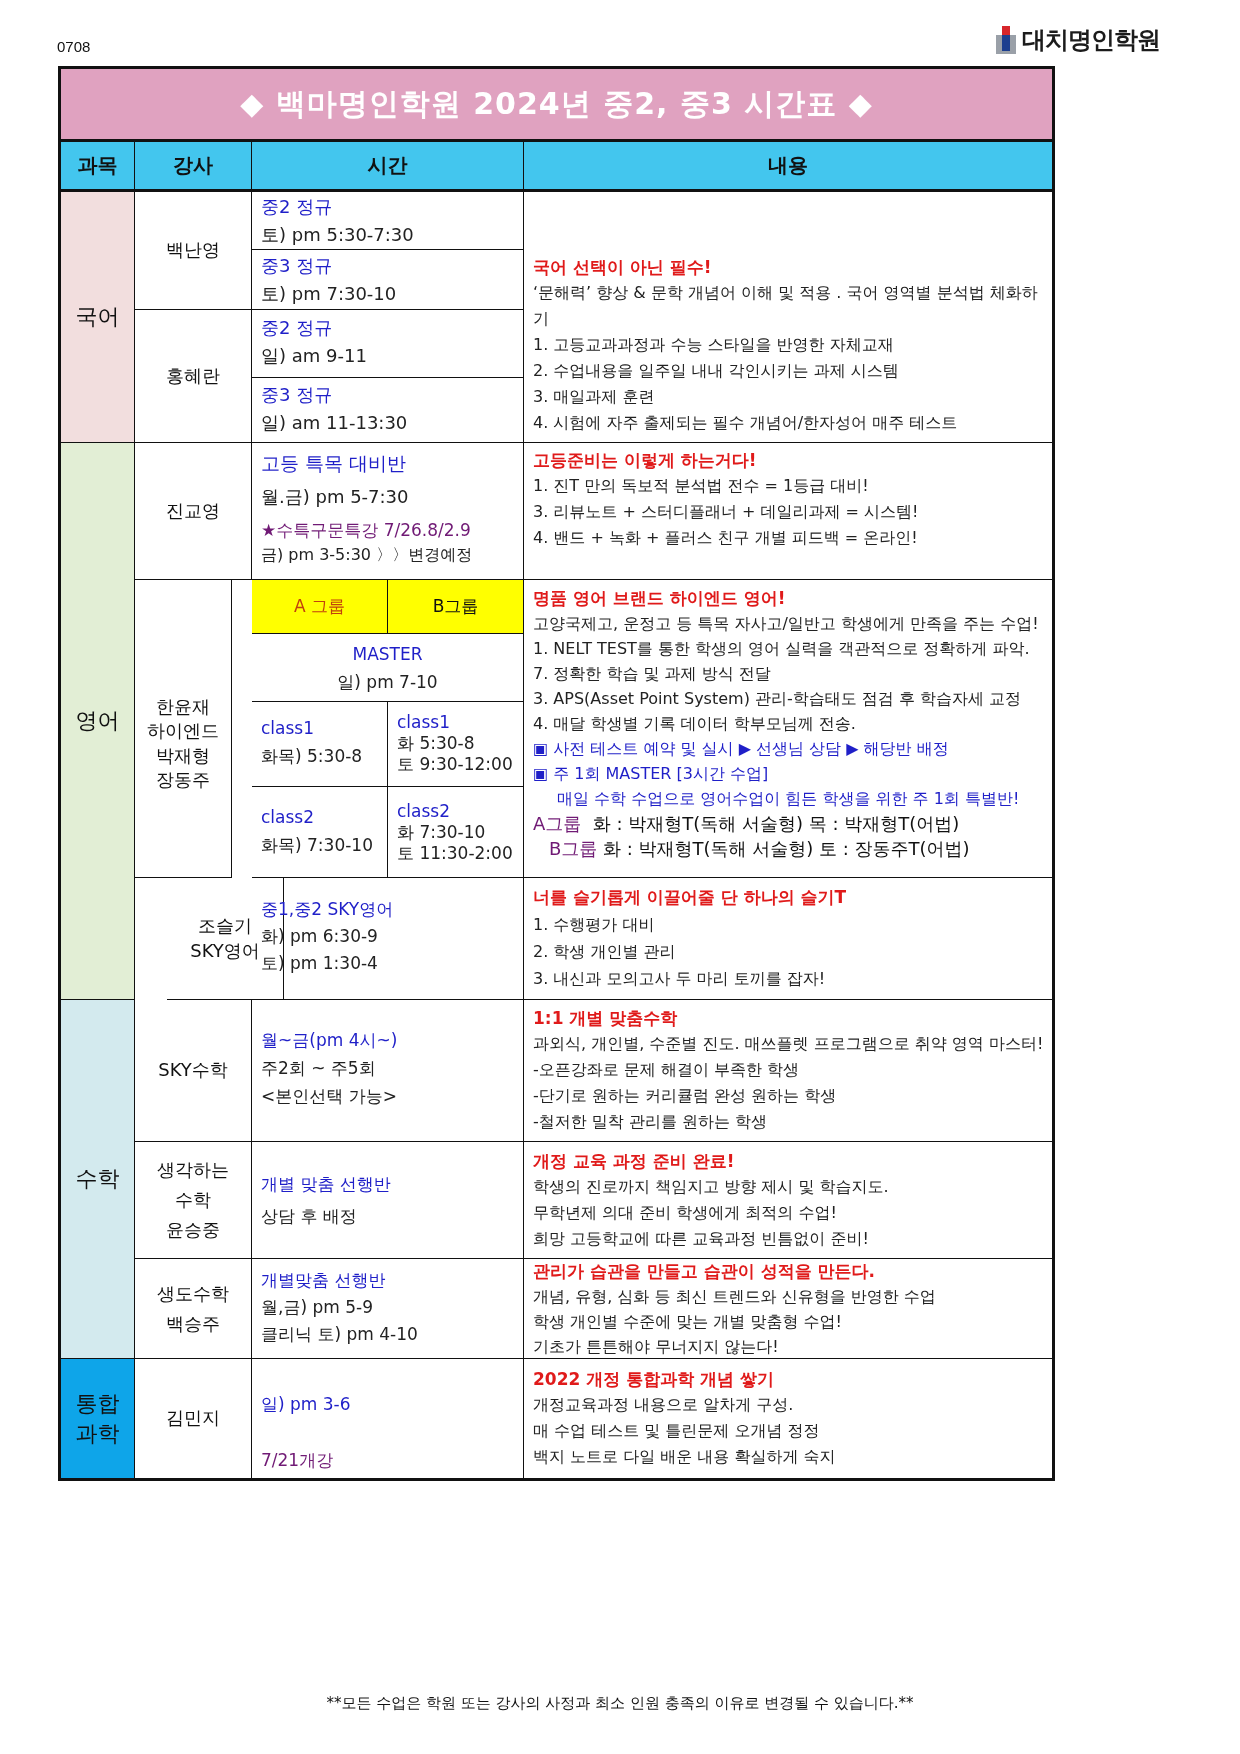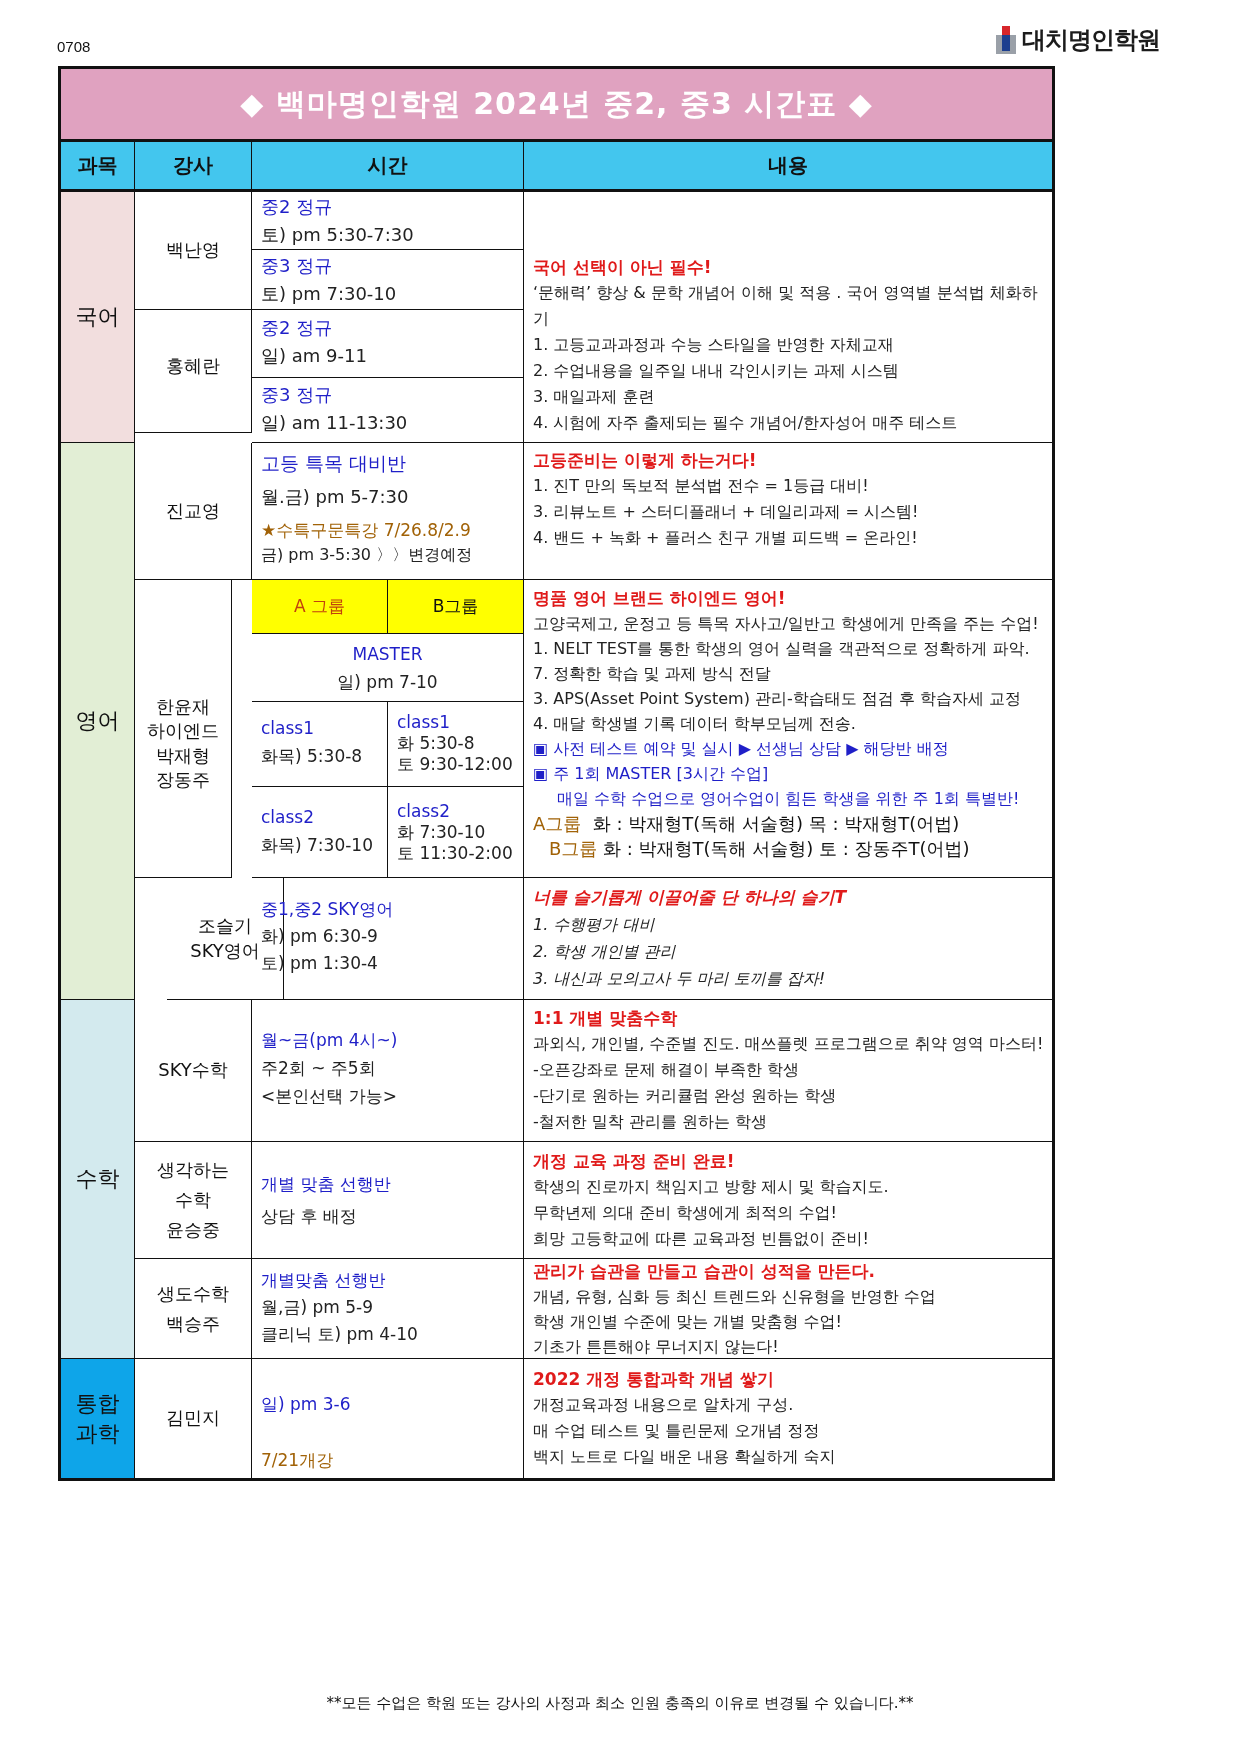--- a/index.html
+++ b/index.html
@@ -15,21 +15,21 @@
   .logo-text { font-size: 24px; font-weight: bold; color: #1b1b1b; letter-spacing: -1px; }
 
   .frame { left: 58px; top: 66px; width: 997px; height: 1415px; border: 3px solid #111; }
   .cell { position: absolute; border-right: 1px solid #111; border-bottom: 1px solid #111; overflow: hidden; }
   .title-row { left: 61px; top: 69px; width: 991px; height: 73px; background: #e0a2c0; border-bottom: 3px solid #111; display: flex; align-items: center; justify-content: center; color: #fff; font-size: 30px; font-weight: bold; letter-spacing: 1px; }
   .hdr { background: #43c6ee; top: 142px; height: 50px; display: flex; align-items: center; justify-content: center; font-weight: bold; font-size: 20px; color: #111; border-bottom: 3px solid #111; }
   .subj { display: flex; align-items: center; justify-content: center; font-size: 22px; color: #111; text-align: center; line-height: 1.35; }
   .teacher { display: flex; align-items: center; justify-content: center; font-size: 18px; color: #111; text-align: center; line-height: 1.35; }
   .time { padding-left: 9px; font-size: 18px; color: #222; line-height: 28px; }
   .blue { color: #1f1fc8; }
-  .red { color: #a16207; }
+  .red { color: #701a75; }
   .content { padding-left: 9px; font-size: 16px; color: #222; line-height: 26px; }
   .content .lead { color: #e01a1a; font-size: 17px; font-weight: bold; }
   .center { text-align: center; }
   .footnote { left: 0; width: 1240px; top: 1694px; text-align: center; font-size: 15px; color: #111; }
 </style>
 </head>
 <body>
 
 <div class="abs doc-code">0708</div>
 <div class="abs logo">
@@ -55,21 +55,21 @@
 <div class="cell teacher" style="left:135px;top:192px;width:117px;height:118px;">백난영</div>
 <div class="cell time" style="left:252px;top:192px;width:272px;height:58px;padding-top:1px;">
   <div class="blue">중2 정규</div>
   <div>토) pm 5:30-7:30</div>
 </div>
 <div class="cell time" style="left:252px;top:250px;width:272px;height:60px;padding-top:2px;">
   <div class="blue">중3 정규</div>
   <div>토) pm 7:30-10</div>
 </div>
 
-<div class="cell teacher" style="left:135px;top:300px;width:117px;height:133px;text-align:center;">홍혜란</div>
+<div class="cell teacher" style="left:135px;top:310px;width:117px;height:133px;text-align:center;">홍혜란</div>
 <div class="cell time" style="left:252px;top:310px;width:272px;height:68px;padding-top:4px;">
   <div class="blue">중2 정규</div>
   <div>일) am 9-11</div>
 </div>
 <div class="cell time" style="left:252px;top:378px;width:272px;height:65px;padding-top:3px;">
   <div class="blue">중3 정규</div>
   <div>일) am 11-13:30</div>
 </div>
 
 <div class="cell content" style="left:524px;top:192px;width:528px;height:251px;border-right:none;padding-top:62px;">
@@ -143,21 +143,21 @@
 
 <div class="cell teacher" style="left:135px;top:878px;width:117px;height:122px;flex-direction:column;margin-left:32px;">
   <div>조슬기</div>
   <div>SKY영어</div>
 </div>
 <div class="cell time" style="left:252px;top:878px;width:272px;height:122px;padding-top:18px;font-size:17px;line-height:27px;">
   <div class="blue">중1,중2 SKY영어</div>
   <div>화) pm 6:30-9</div>
   <div>토) pm 1:30-4</div>
 </div>
-<div class="cell content" style="left:524px;top:878px;width:528px;height:122px;border-right:none;padding-top:6px;line-height:27px;font-style:italic;">
+<div class="cell content" style="left:524px;top:878px;width:528px;height:122px;border-right:none;padding-top:6px;line-height:27px;">
   <div class="lead">너를 슬기롭게 이끌어줄 단 하나의 슬기T</div>
   <div>1. 수행평가 대비</div>
   <div>2. 학생 개인별 관리</div>
   <div>3. 내신과 모의고사 두 마리 토끼를 잡자!</div>
 </div>
 
 <div class="cell subj" style="left:61px;top:1000px;width:74px;height:359px;background:#d3eaee;">수학</div>
 
 <div class="cell teacher" style="left:135px;top:1000px;width:117px;height:142px;">SKY수학</div>
 <div class="cell time" style="left:252px;top:1000px;width:272px;height:142px;padding-top:26px;font-size:17px;">

